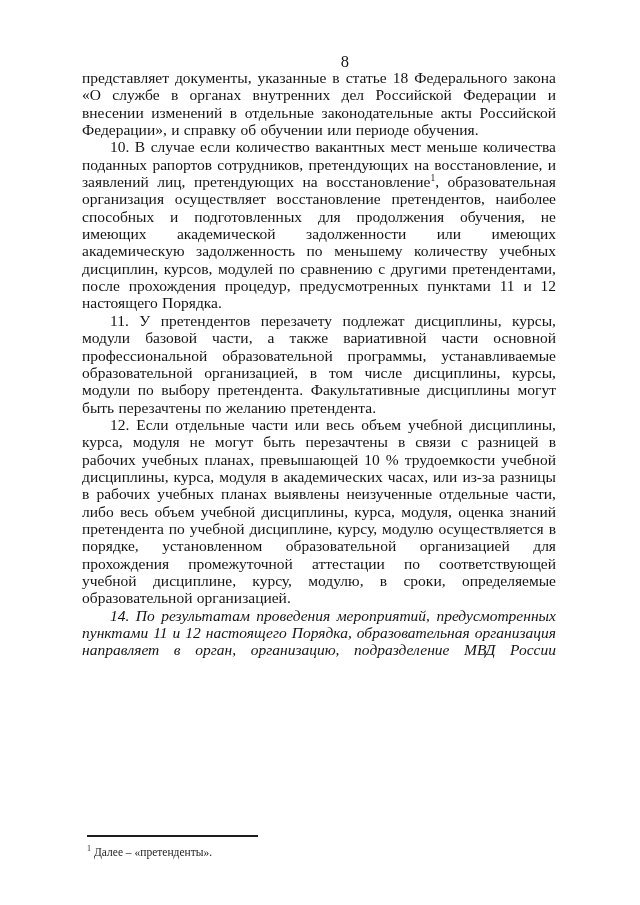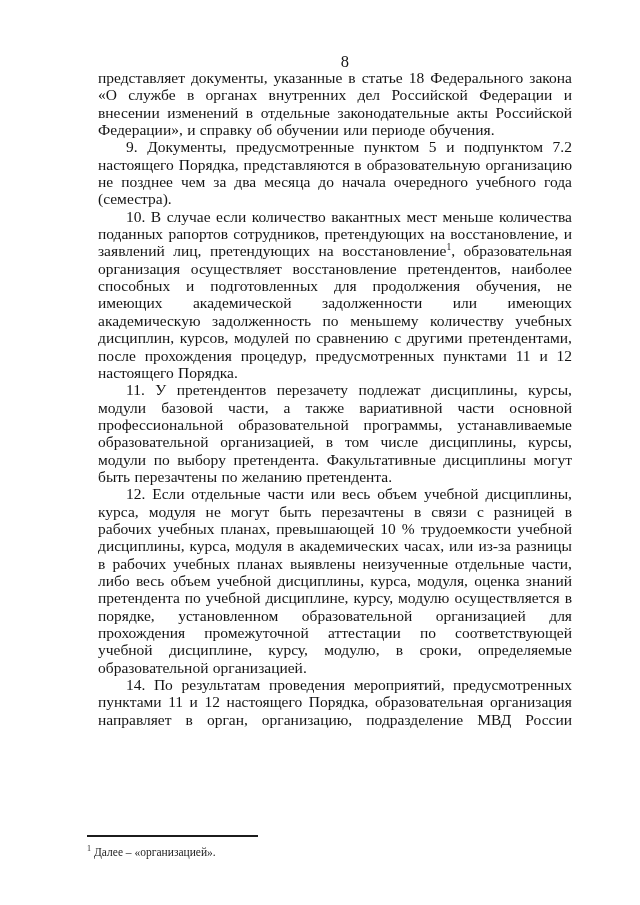--- a/index.html
+++ b/index.html
@@ -20,39 +20,40 @@
     position: absolute;
     top: 52px;
     left: 0;
     width: 690px;          
     text-align: center;
     font-size: 16.5px;
     letter-spacing: 0.5px;
   }
   .body-text {
     position: absolute;
-    left: 98px;
+    left: 82px;
     top: 69px;
     width: 474px;
     font-size: 15.5px;
     line-height: 17.35px;
     text-align: justify;
     text-justify: inter-word;
   }
   .para {
     margin: 0;
     padding: 0;
     text-indent: 28px;
     word-spacing: 0.5px;
   }
   .para.no-indent {
     text-indent: 0;
   }
   .para.justify-last {
     text-align-last: justify;
+    font-style: italic;
   }
   .fn-ref {
     font-size: 9.5px;
     line-height: 0;
     vertical-align: super;
   }
   .footnote-rule {
     position: absolute;
     left: 87px;
     top: 835px;
@@ -80,30 +81,29 @@
 
 <div class="page">
 
   <div class="page-number">8</div>
 
   <div class="body-text">
 
     <p class="para no-indent">представляет документы, указанные в статье 18 Федерального закона «О службе в органах внутренних дел Российской Федерации и внесении изменений в отдельные законодательные акты Российской Федерации», и справку об обучении или периоде обучения.</p>
 
 
-    <p class="para">9. Документы, предусмотренные пунктом 5 и подпунктом 7.2 настоящего Порядка, представляются в образовательную организацию не позднее чем за два месяца до начала очередного учебного года (семестра).</p>
 
     <p class="para"><span>10. В случае если количество вакантных мест меньше количества поданных рапортов сотрудников, претендующих на восстановление, и заявлений лиц, претендующих на восстановление</span><sup class="fn-ref">1</sup><span>, образовательная организация осуществляет восстановление претендентов, наиболее способных и подготовленных для продолжения обучения, не имеющих академической задолженности или имеющих академическую задолженность по меньшему количеству учебных дисциплин, курсов, модулей по сравнению с другими претендентами, после прохождения процедур, предусмотренных пунктами 11 и 12 настоящего Порядка.</span></p>
 
     <p class="para">11. У претендентов перезачету подлежат дисциплины, курсы, модули базовой части, а также вариативной части основной профессиональной образовательной программы, устанавливаемые образовательной организацией, в том числе дисциплины, курсы, модули по выбору претендента. Факультативные дисциплины могут быть перезачтены по желанию претендента.</p>
 
     <p class="para">12. Если отдельные части или весь объем учебной дисциплины, курса, модуля не могут быть перезачтены в связи с разницей в рабочих учебных планах, превышающей 10 % трудоемкости учебной дисциплины, курса, модуля в академических часах, или из-за разницы в рабочих учебных планах выявлены неизученные отдельные части, либо весь объем учебной дисциплины, курса, модуля, оценка знаний претендента по учебной дисциплине, курсу, модулю осуществляется в порядке, установленном образовательной организацией для прохождения промежуточной аттестации по соответствующей учебной дисциплине, курсу, модулю, в сроки, определяемые образовательной организацией.</p>
 
 
     <p class="para justify-last">14. По результатам проведения мероприятий, предусмотренных пунктами 11 и 12 настоящего Порядка, образовательная организация направляет в орган, организацию, подразделение МВД России</p>
 
   </div>
 
   <div class="footnote-rule"></div>
 
-  <p class="footnote"><sup class="fn-ref">1</sup><span>Далее – «организацией».</span></p>
+  <p class="footnote"><sup class="fn-ref">1</sup><span>Далее – «претенденты».</span></p>
 
 </div>
 
 </body></html>

